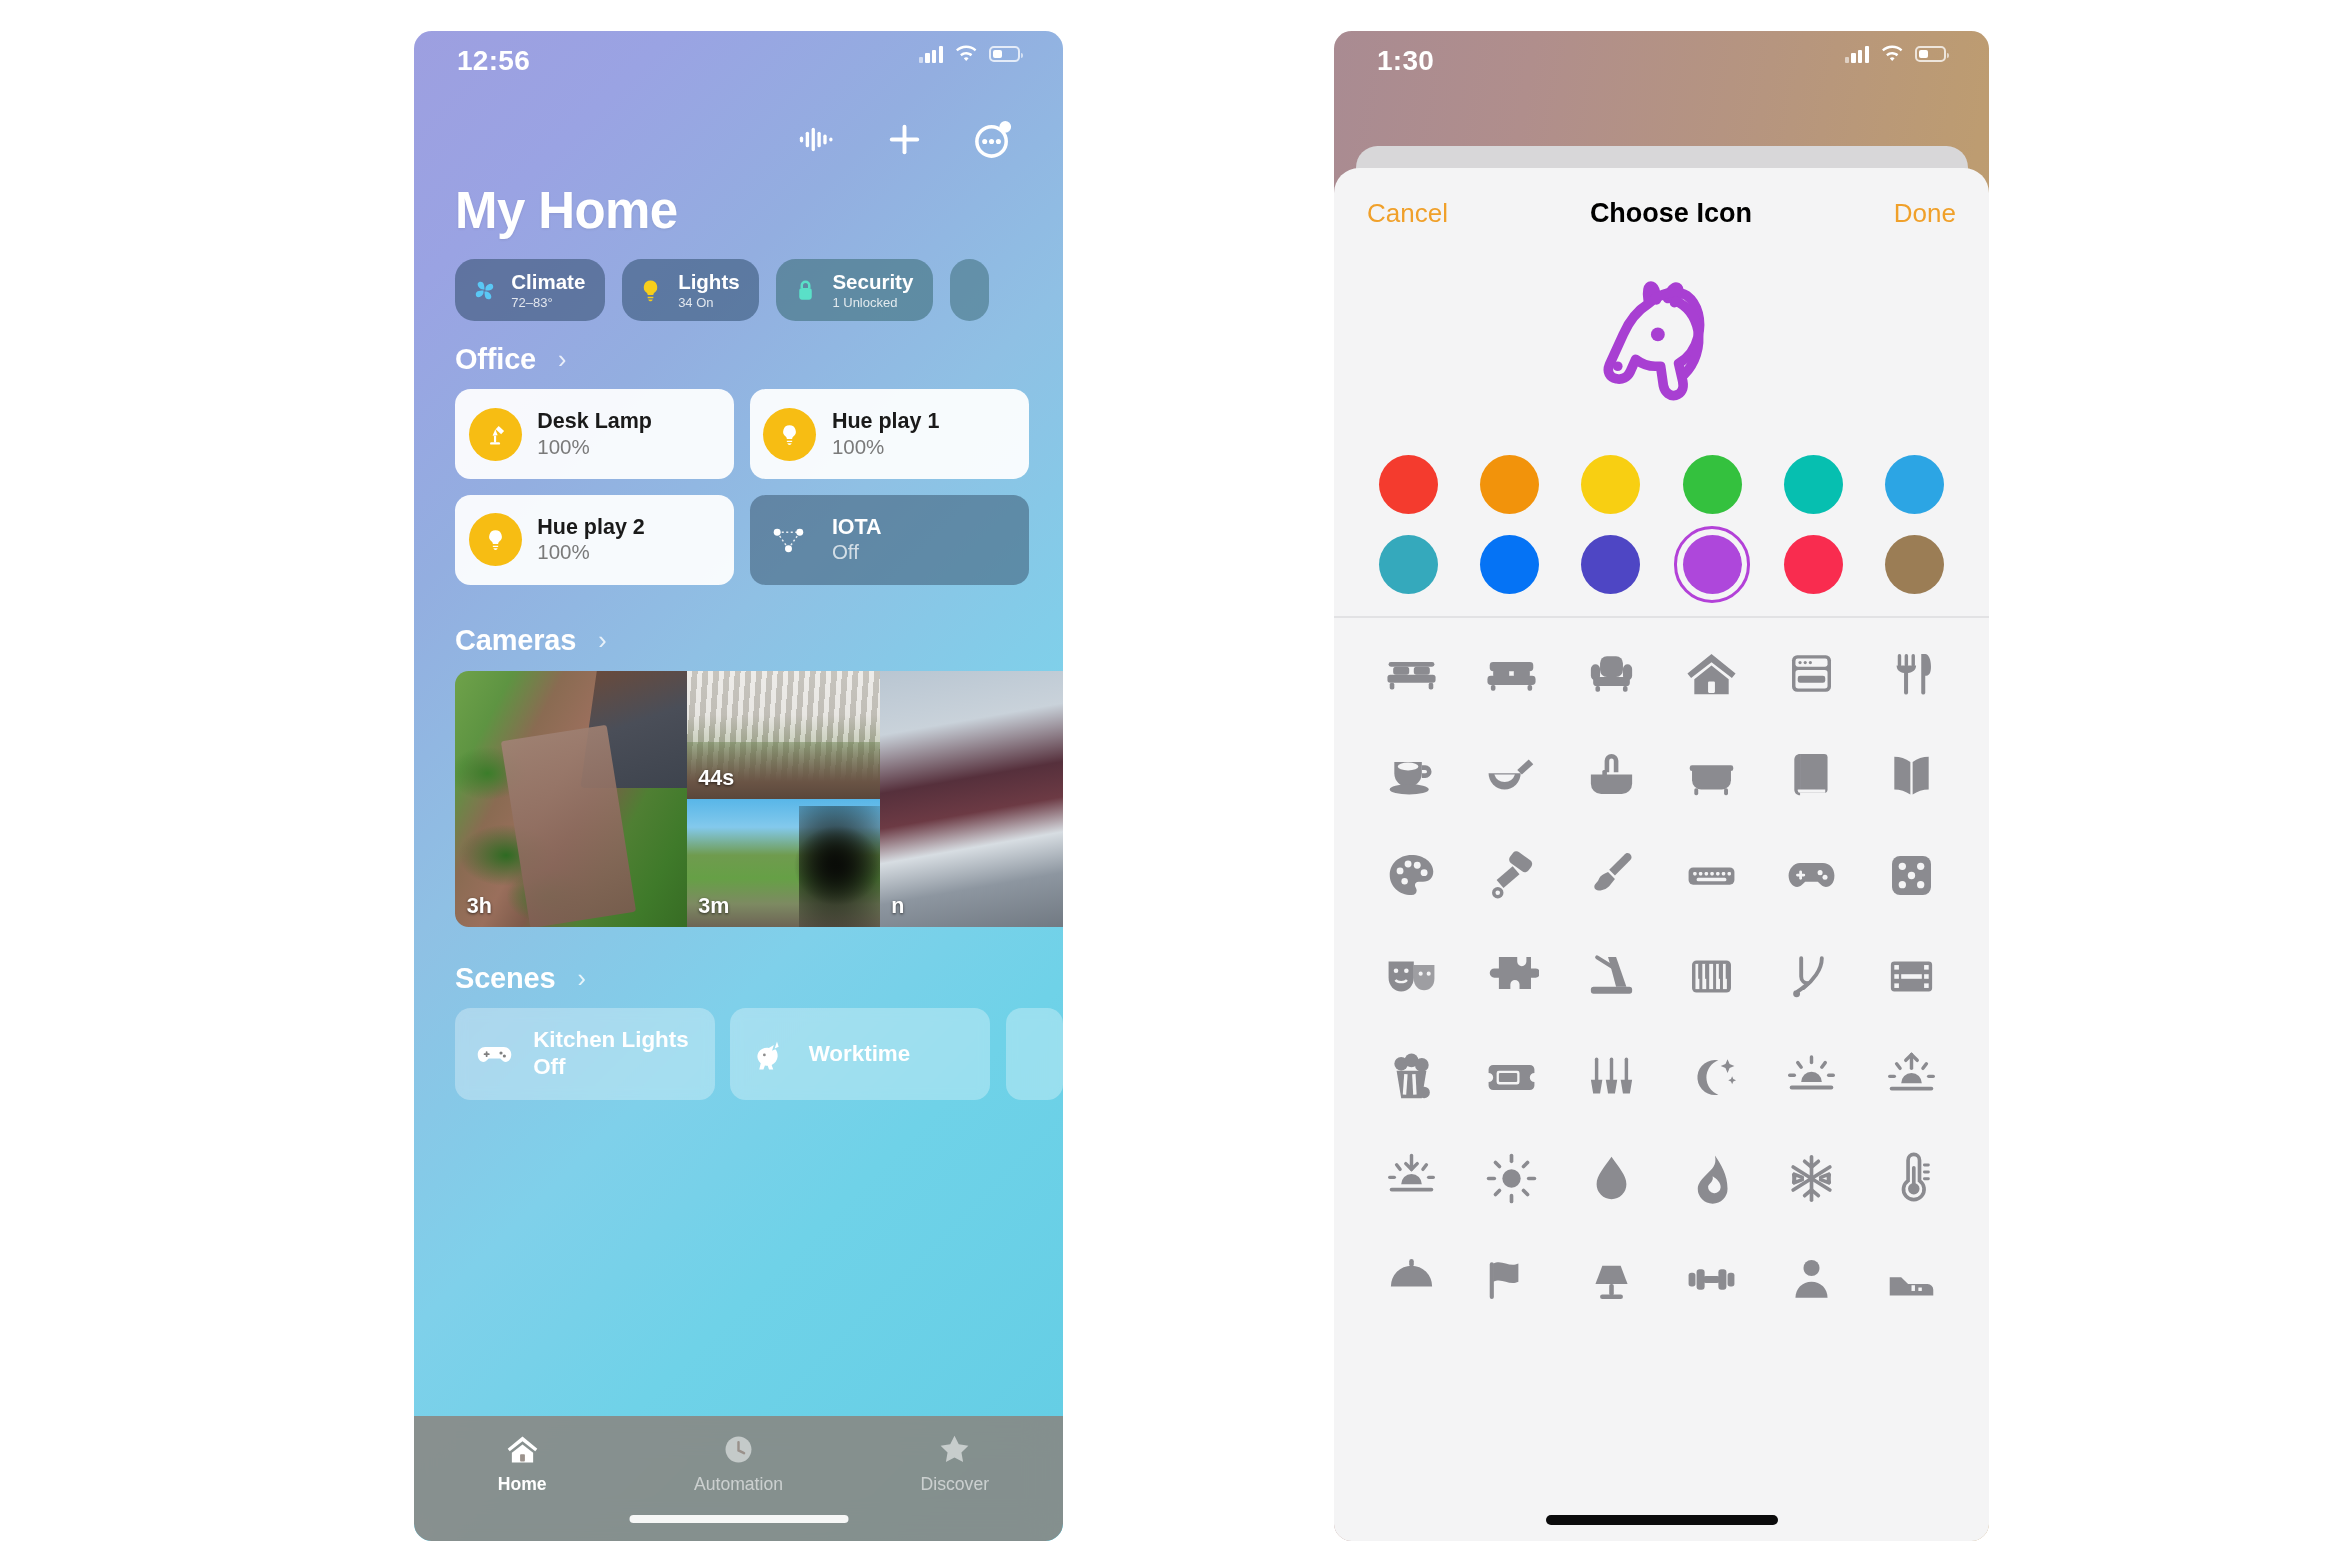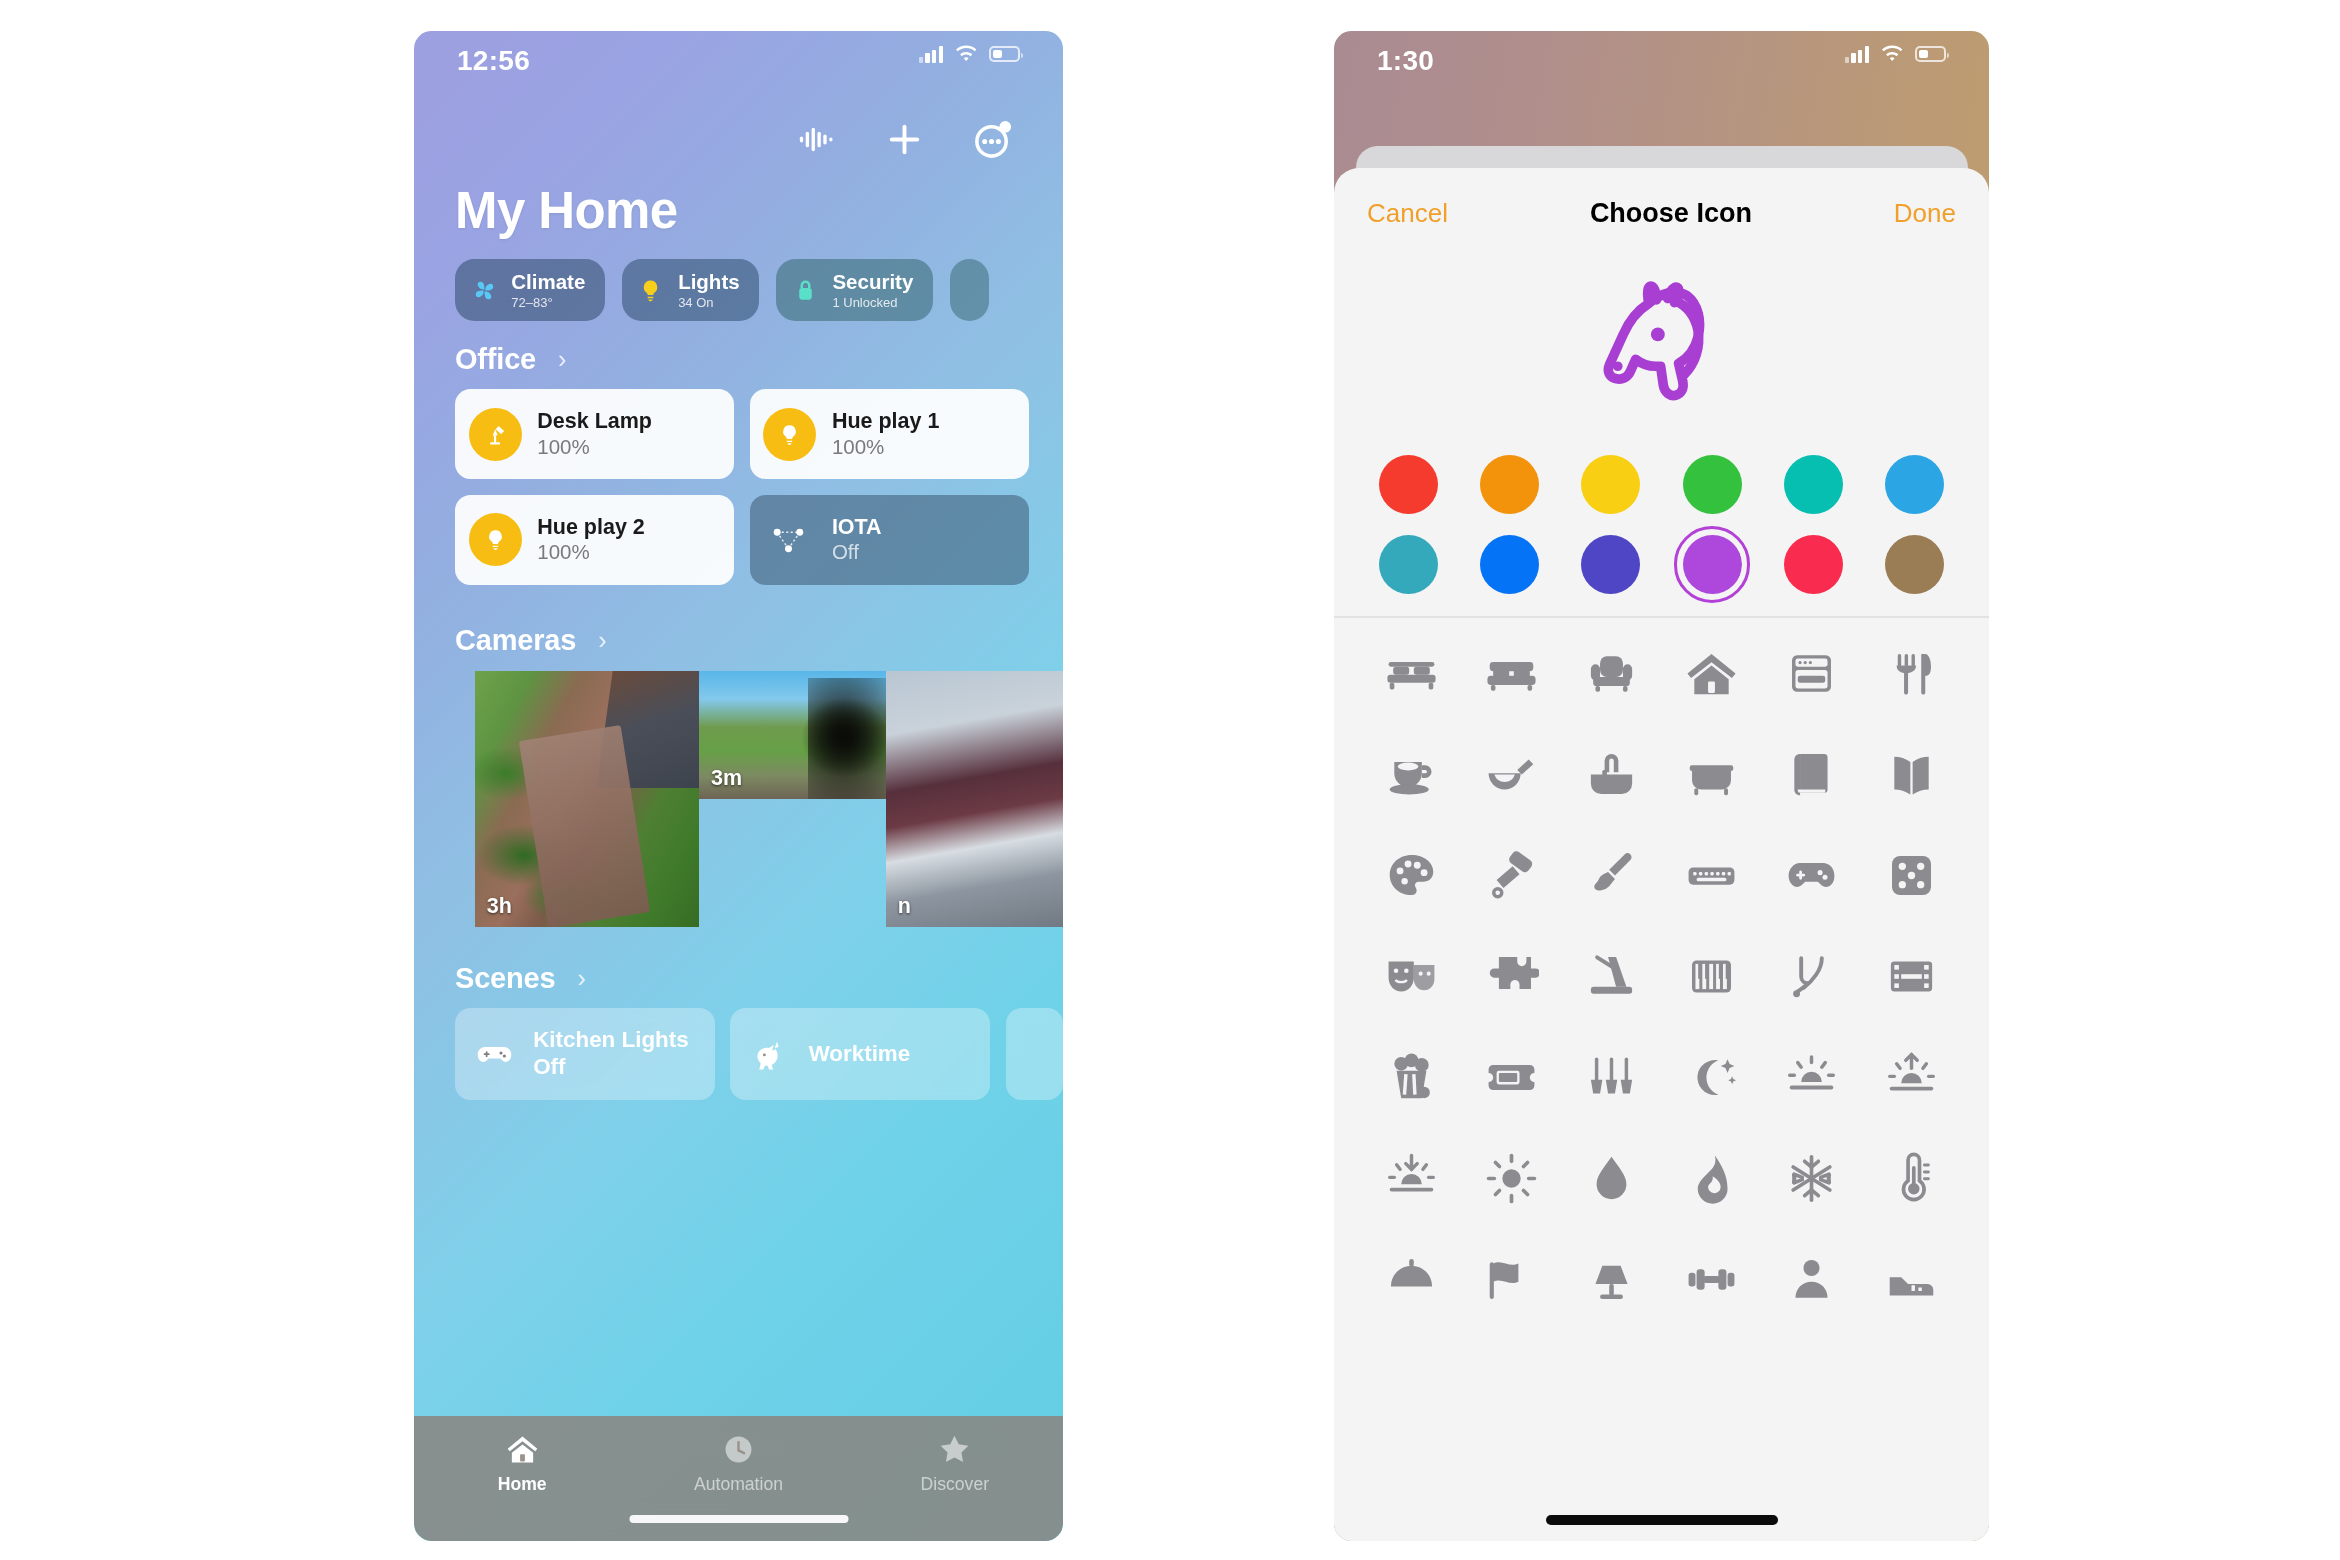--- a/index.html
+++ b/index.html
@@ -111,21 +111,21 @@
   
   .cams {
     margin: 13.7px 0 0 41px; width: 632px; height: 256px;
     border-radius: 13.7px; overflow: hidden; display: flex; position: relative;
   }
   .cam { position: relative; overflow: hidden; }
   .cam .stamp {
     position: absolute; left: 11.7px; bottom: 7.8px; color: #fff;
     font-size: 21.5px; font-weight: bold; text-shadow: 0 1px 2.9px rgba(0,0,0,.65);
   }
-  .cam-big { width: 239px; height: 100%; margin-left: 20px; }
+  .cam-big { width: 239px; height: 100%; }
   .cam-col { width: 199px; height: 100%; display: flex; flex-direction: column; }
   .cam-col .cam { height: 50%; }
   .cam-edge { width: 214px; height: 100%; }
 
   
   .art-garden {
     width:100%;height:100%;
     background:
       radial-gradient(ellipse 68px 44px at 22% 72%, #2e6b22 0%, rgba(46,107,34,0) 70%),
       radial-gradient(ellipse 59px 39px at 40% 88%, #357a26 0%, rgba(53,122,38,0) 70%),
@@ -422,20 +422,24 @@
       <span class="chev">›</span>
     </div>
 
     <div class="cams">
       <div class="cam cam-big">
         <div class="art-garden"></div>
         <span class="stamp">3h</span>
       </div>
       <div class="cam-col">
         <div class="cam">
+          <div class="art-porch"></div>
+          <span class="stamp">44s</span>
+        </div>
+        <div class="cam">
           <div class="art-yard"></div>
           <span class="stamp">3m</span>
         </div>
       </div>
       <div class="cam cam-edge">
         <div class="art-room"></div>
         <span class="stamp">n</span>
       </div>
     </div>
 

